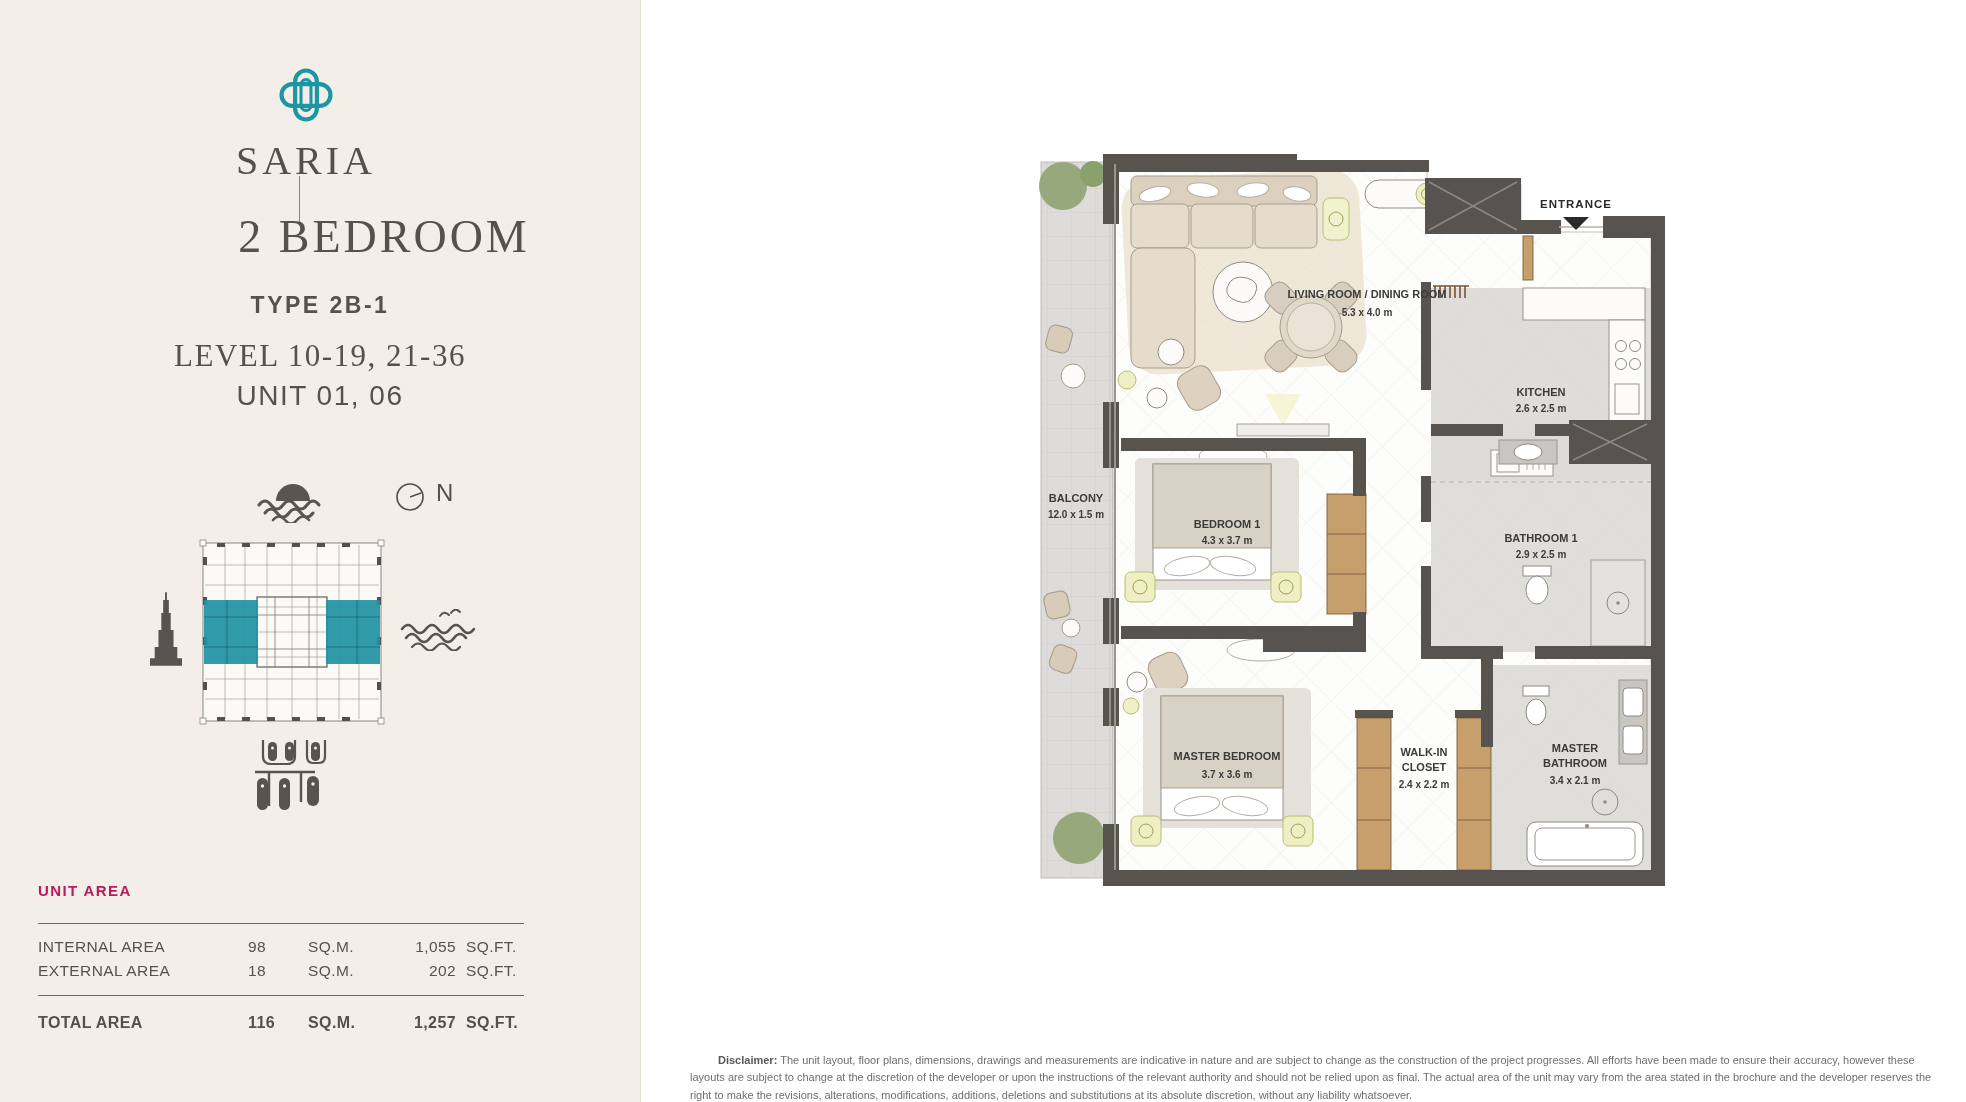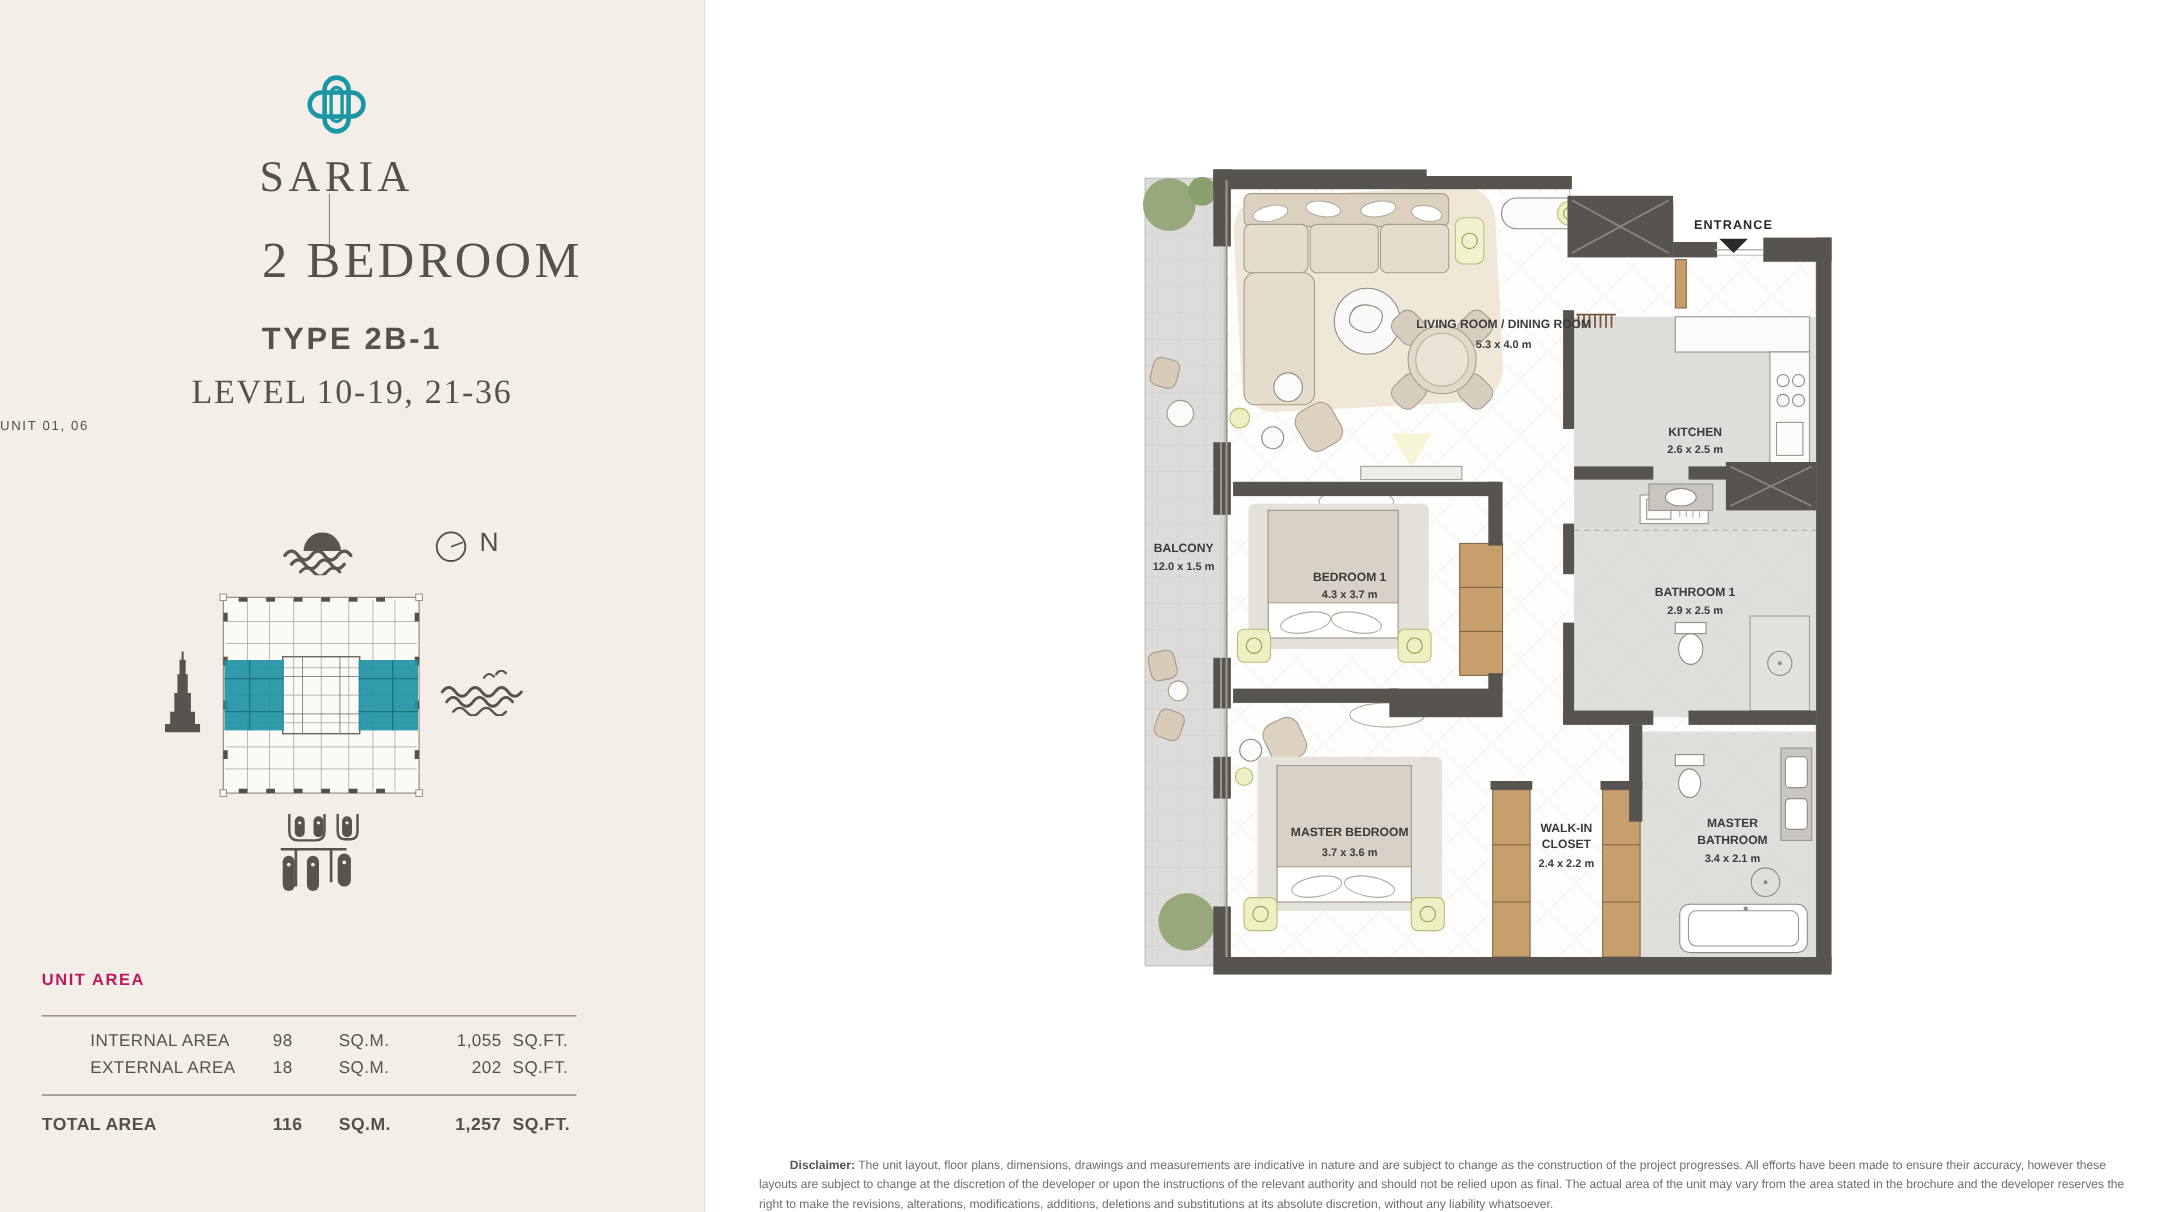--- a/index.html
+++ b/index.html
@@ -12,38 +12,38 @@
   .logo-row{position:absolute;top:66px;left:0;width:612px;display:flex;
             align-items:center;justify-content:center;gap:13px;flex-direction:column;}
   .logo-mark{width:58px;height:58px;}
   .brand-name{font-family:"Liberation Serif",serif;font-size:40px;letter-spacing:4px;
               color:#55504a;font-weight:500;}
   .v-divider{position:absolute;top:176px;left:299px;width:1px;height:48px;background:#8d867b;}
   .title{position:absolute;top:210px;left:0;width:768px;text-align:center;margin:0;
          font-family:"Liberation Serif",serif;font-weight:400;font-size:46px;
          letter-spacing:3px;color:#56514a;}
   .type{position:absolute;top:292px;left:0;width:640px;text-align:center;
-        font-size:28px;font-weight:700;letter-spacing:2.5px;color:#56514a;}
+        font-size:23px;font-weight:700;letter-spacing:2.5px;color:#56514a;}
   .level{position:absolute;top:338px;left:0;width:640px;text-align:center;
          font-family:"Liberation Serif",serif;font-size:31px;letter-spacing:1.5px;color:#56514a;}
-  .unitnums{position:absolute;top:380px;left:0;width:640px;
-            font-size:12px;letter-spacing:1.5px;color:#56514a;}
+  .unitnums{position:absolute;top:380px;left:0;width:640px;text-align:center;
+            font-size:28px;letter-spacing:1.5px;color:#56514a;}
 
   .sun-icon{position:absolute;left:253px;top:477px;width:78px;height:46px;}
   .compass{position:absolute;left:392px;top:477px;width:70px;height:38px;}
   .floorplate{position:absolute;left:197px;top:537px;width:190px;height:190px;}
   .burj{position:absolute;left:150px;top:591px;width:32px;height:78px;}
   .seawaves{position:absolute;left:400px;top:609px;width:76px;height:42px;}
   .boats{position:absolute;left:255px;top:740px;width:72px;height:72px;}
 
   .unit-area{position:absolute;left:38px;top:882px;width:486px;}
   .ua-heading{font-size:15px;font-weight:700;letter-spacing:1.4px;margin:0 0 24px 0;color:#be185d;}
   .ua-rule{border:none;border-top:1.4px solid #6f695f;margin:0;}
   .ua-rows{padding:11px 0 12px 0;}
-  .ua-row{display:flex;align-items:baseline;font-size:15.5px;letter-spacing:.4px;padding:3px 0;color:#57524c;margin-left:44px;}
+  .ua-row{display:flex;align-items:baseline;font-size:15.5px;letter-spacing:.4px;padding:3px 0;color:#57524c;}
   .ua-total{display:flex;align-items:baseline;font-size:16px;font-weight:700;
             letter-spacing:.4px;padding-top:18px;color:#55504a;}
   .ua-label{flex:1;}
   .ua-vm{width:50px;text-align:left;}
   .ua-um{width:78px;padding-left:10px;}
   .ua-vf{width:70px;text-align:right;}
   .ua-uf{width:58px;padding-left:10px;}
 
   
   .plan{position:absolute;left:975px;top:140px;width:700px;height:760px;}

